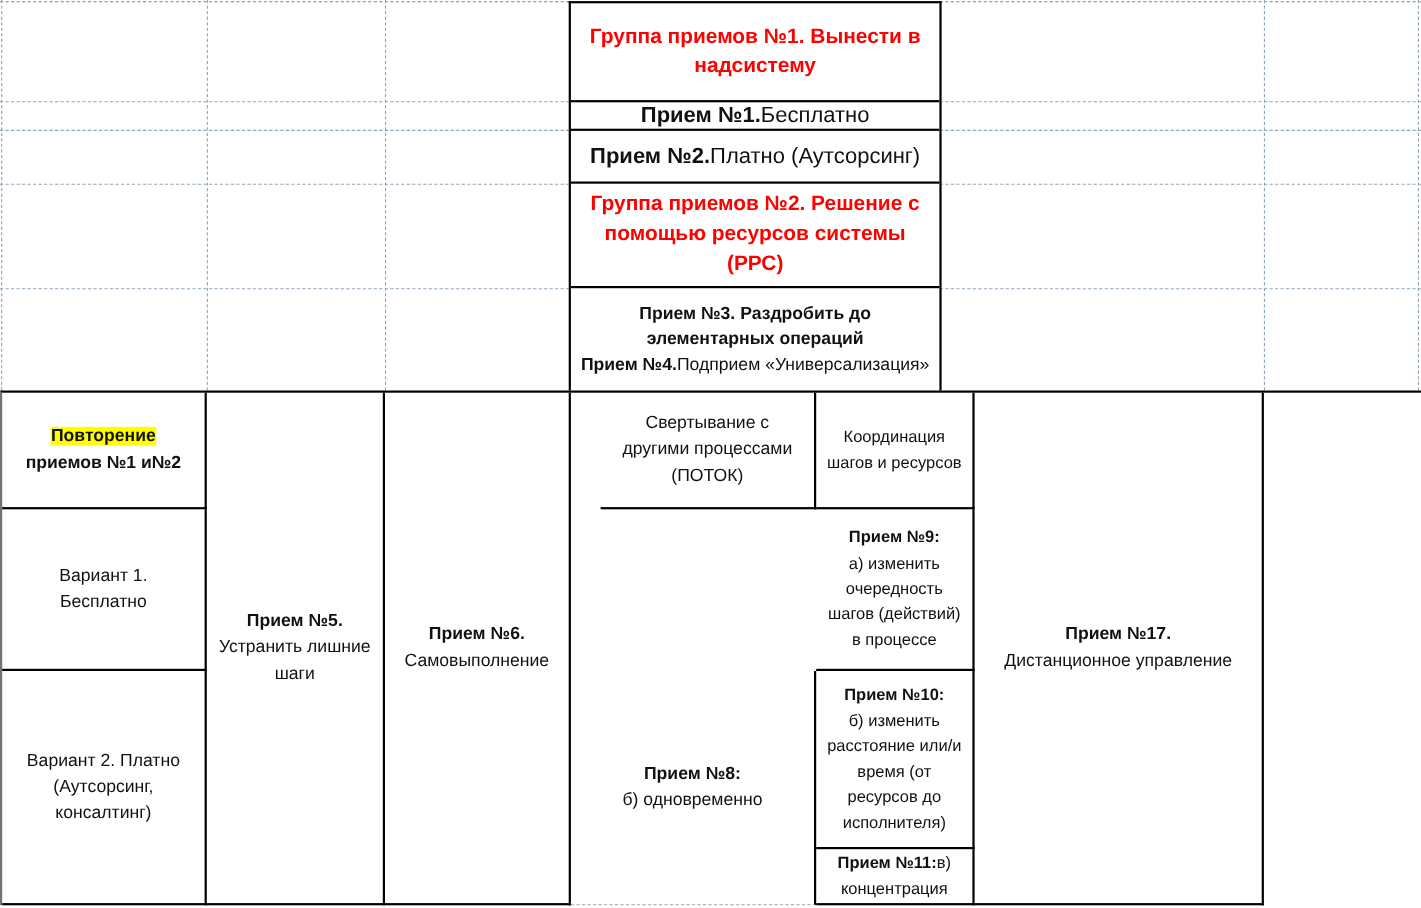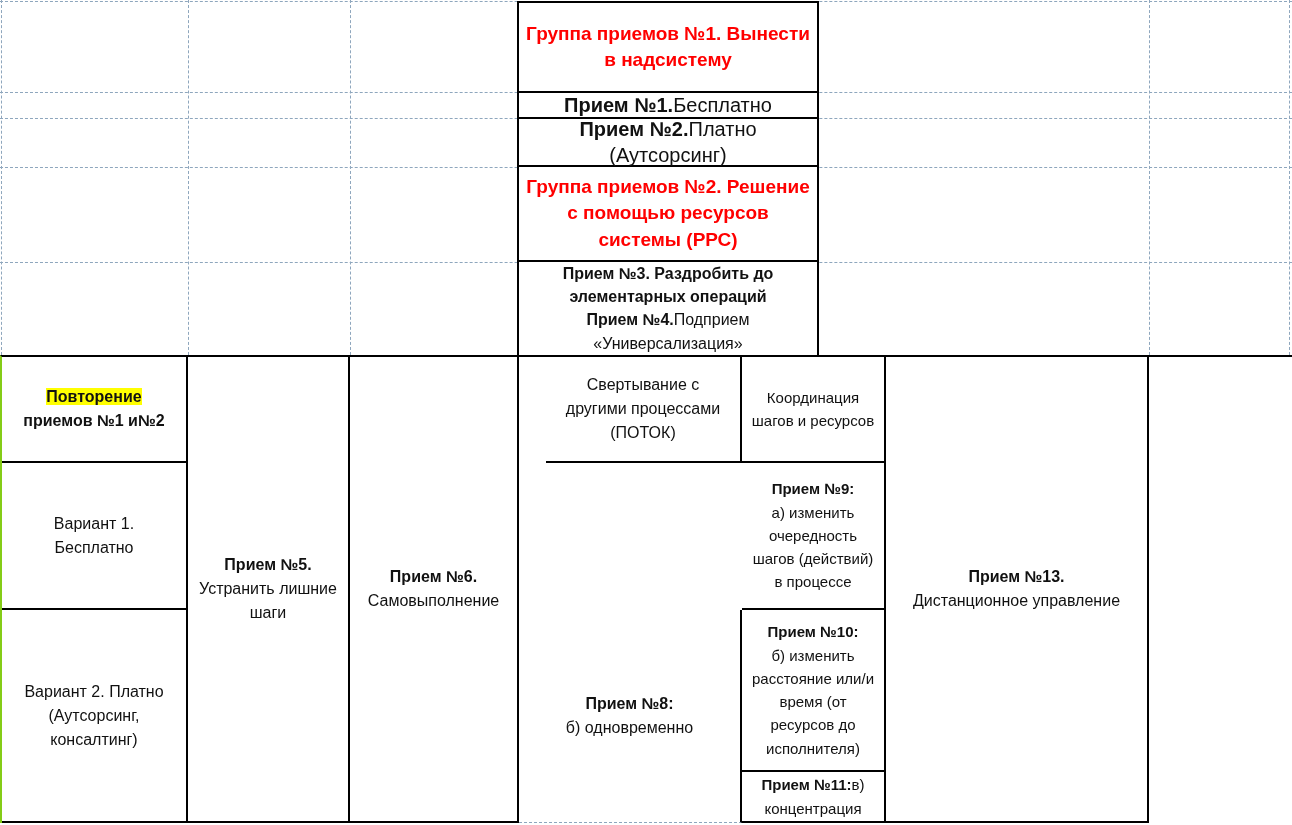--- a/index.html
+++ b/index.html
@@ -9,39 +9,39 @@
     background:#ffffff;
     font-family:"Liberation Sans","DejaVu Sans",sans-serif;
     color:#111;
     overflow:hidden;
   }
   
   .dash-h{position:absolute;height:0;border-top:1px dashed #8ea6bd;}
   .dash-v{position:absolute;width:0;border-left:1px dashed #8ea6bd;}
   
   #topbox{
-    position:absolute;left:517px;top:1px;width:302px;height:354px;
+    position:absolute;left:517px;top:1px;width:339px;height:354px;
     background:#fff;border:2px solid #000;border-bottom:none;
     box-sizing:border-box;display:flex;flex-direction:column;
   }
   .tb-row{
     box-sizing:border-box;border-bottom:2px solid #000;
     display:flex;flex-direction:column;justify-content:center;align-items:center;
     text-align:center;padding:0 7px;
   }
   .tb-row:last-child{border-bottom:none;}
   .r1{height:91px;} .r2{height:26px;} .r3{height:48px;} .r4{height:95px;} .r5{height:94px;}
   .group-title{color:#ff0000;font-weight:bold;font-size:19px;line-height:1.4;}
   .item-line{font-size:20px;line-height:1.3;}
   .p34{font-size:16px;line-height:1.45;}
   b{font-weight:bold;}
   
   #maintable{
     position:absolute;left:0;top:355px;width:1292px;height:468px;
-    box-sizing:border-box;border-top:2px solid #000;border-left:2px solid #84cc16;
+    box-sizing:border-box;border-top:2px solid #000;border-left:2px solid #737373;
     display:grid;
     grid-template-columns:186px 162px 169px 223px 144px 263px 139px;
     grid-template-rows:106px 147px 162px 51px;
   }
   .cell{
     box-sizing:border-box;
     border-right:2px solid #000;border-bottom:2px solid #000;
     display:flex;flex-direction:column;justify-content:center;align-items:center;
     text-align:center;font-size:16px;line-height:1.5;padding:2px 10px;
     background:transparent;
@@ -124,18 +124,18 @@
       <span><b class="blockb">Прием №9:</b><span>а) изменить очередность шагов (действий) в процессе</span></span>
     </div>
     <div class="cell narrow" style="grid-column:5;grid-row:3;">
       <span><b class="blockb">Прием №10:</b><span>б) изменить расстояние или/и время (от ресурсов до исполнителя)</span></span>
     </div>
     <div class="cell narrow" style="grid-column:5;grid-row:4;">
       <span><b>Прием №11:</b><span>в) концентрация</span></span>
     </div>
 
     <div class="cell" style="grid-column:6;grid-row:1 / span 4;">
-      <span><b class="blockb">Прием №13.</b><span>Дистанционное управление</span></span>
+      <span><b class="blockb">Прием №17.</b><span>Дистанционное управление</span></span>
     </div>
 
 
   </div>
 </div>
 
 </body></html>

